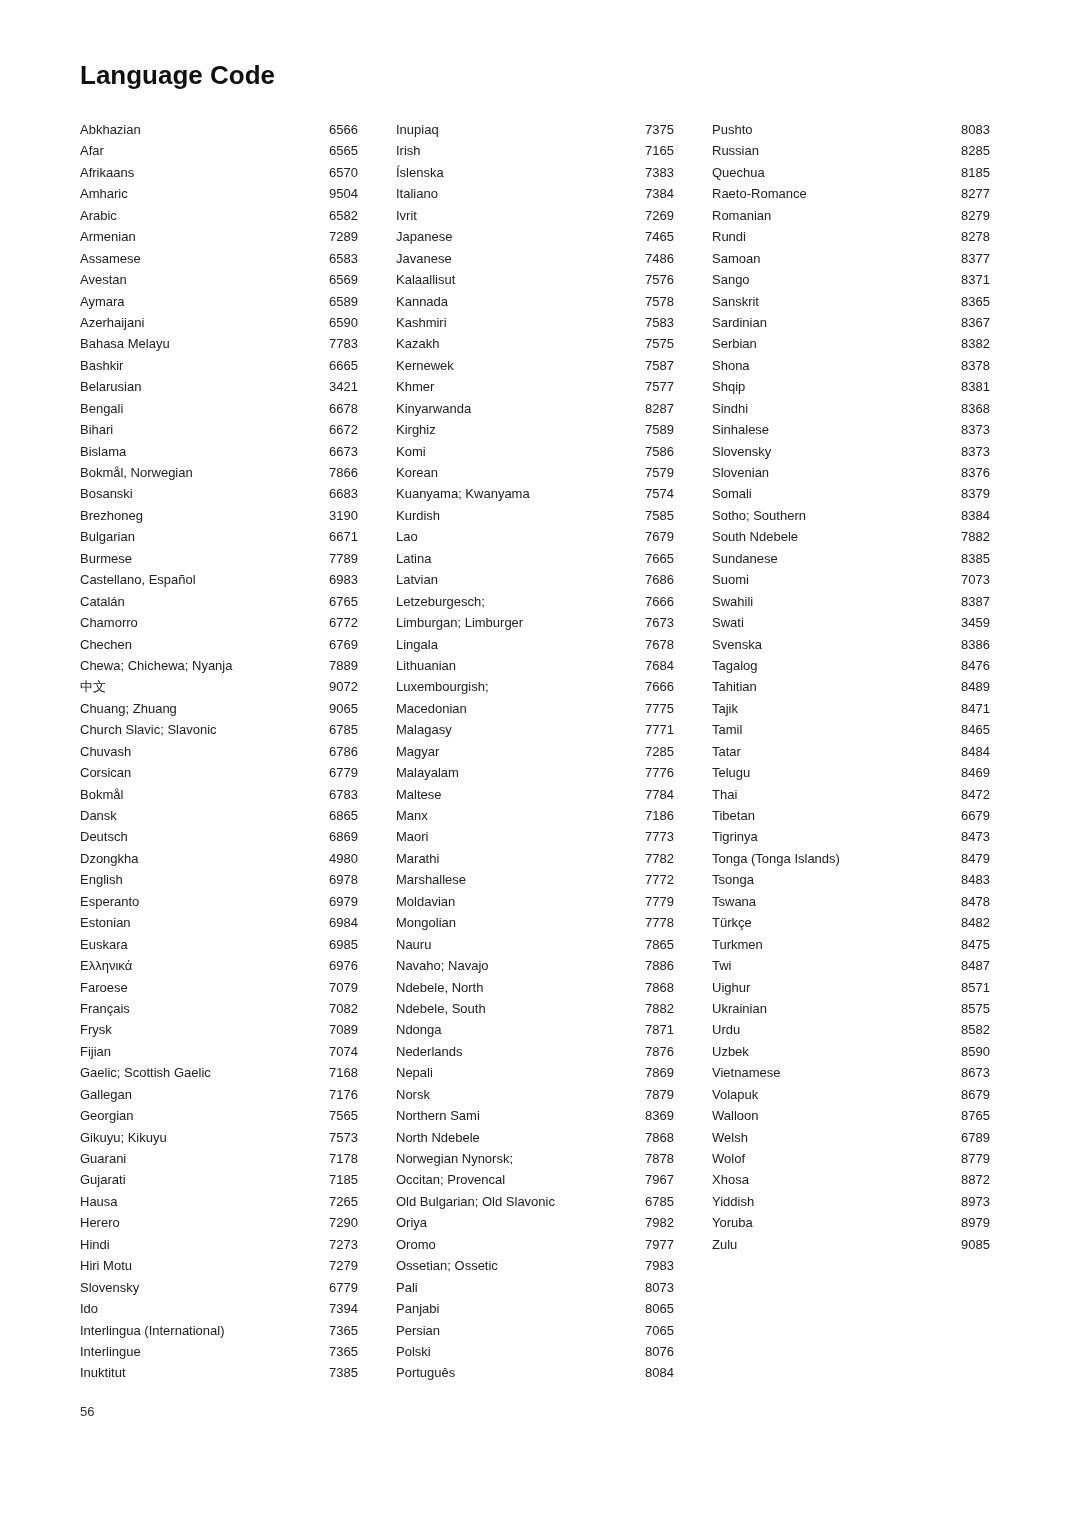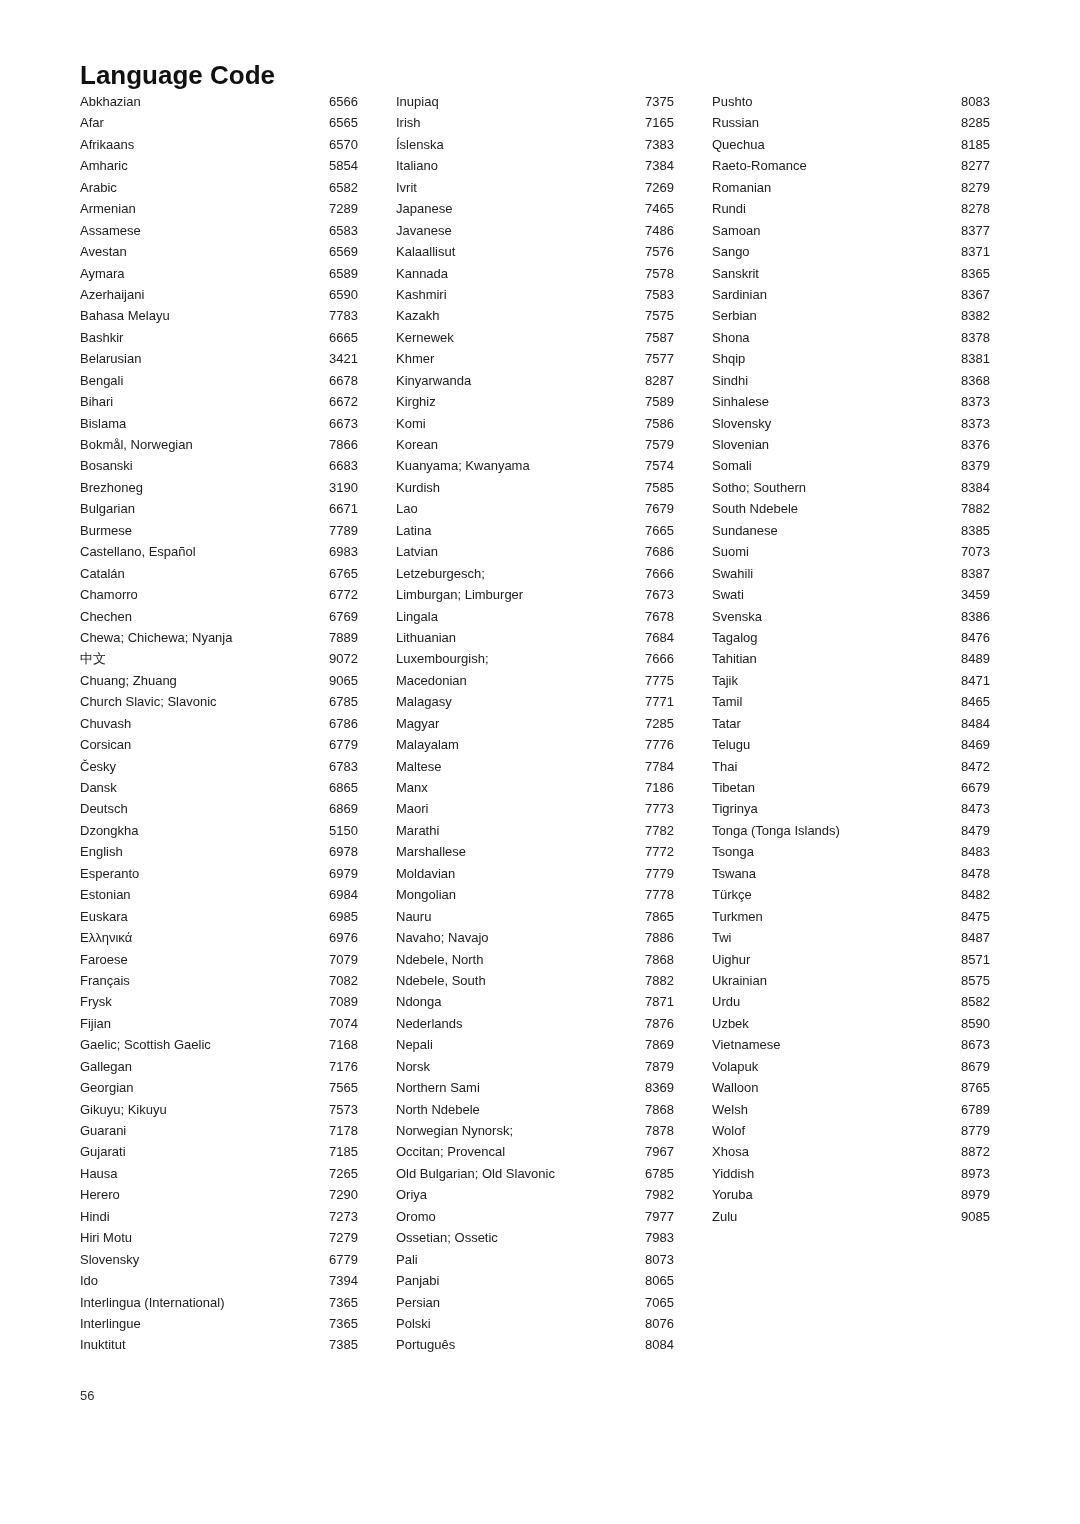--- a/index.html
+++ b/index.html
@@ -6,20 +6,21 @@
     body {
       background: #fff;
       font-family: Arial, Helvetica, sans-serif;
       font-size: 13px;
       color: #222;
       padding: 60px 60px 40px 80px;
     }
     h1 {
       font-size: 26px;
       font-weight: bold;
+      margin-bottom: 28px;
       color: #111;
     }
     .table-container {
       display: flex;
       gap: 8px;
     }
     .col {
       flex: 1;
       padding-right: 10px;
     }
@@ -32,21 +33,21 @@
     .entry .lang {
       flex: 1;
       font-size: 13px;
     }
     .entry .code {
       font-size: 13px;
       min-width: 38px;
       text-align: right;
     }
     .page-number {
-      margin-top: 32px;
+      margin-top: 20px;
       font-size: 13px;
       color: #333;
     }
   </style>
 </head>
 <body>
 
 <h1>Language Code</h1>
 
 <div class="table-container">
@@ -59,21 +60,21 @@
       <div class="entry">
         <span class="lang">Afar</span>
         <span class="code">6565</span>
       </div>
       <div class="entry">
         <span class="lang">Afrikaans</span>
         <span class="code">6570</span>
       </div>
       <div class="entry">
         <span class="lang">Amharic</span>
-        <span class="code">5854</span>
+        <span class="code">9504</span>
       </div>
       <div class="entry">
         <span class="lang">Arabic</span>
         <span class="code">6582</span>
       </div>
       <div class="entry">
         <span class="lang">Armenian</span>
         <span class="code">7289</span>
       </div>
       <div class="entry">
@@ -170,34 +171,34 @@
       </div>
       <div class="entry">
         <span class="lang">Chuvash</span>
         <span class="code">6786</span>
       </div>
       <div class="entry">
         <span class="lang">Corsican</span>
         <span class="code">6779</span>
       </div>
       <div class="entry">
-        <span class="lang">Česky</span>
+        <span class="lang">Bokmål</span>
         <span class="code">6783</span>
       </div>
       <div class="entry">
         <span class="lang">Dansk</span>
         <span class="code">6865</span>
       </div>
       <div class="entry">
         <span class="lang">Deutsch</span>
         <span class="code">6869</span>
       </div>
       <div class="entry">
         <span class="lang">Dzongkha</span>
-        <span class="code">5150</span>
+        <span class="code">4980</span>
       </div>
       <div class="entry">
         <span class="lang">English</span>
         <span class="code">6978</span>
       </div>
       <div class="entry">
         <span class="lang">Esperanto</span>
         <span class="code">6979</span>
       </div>
       <div class="entry">

